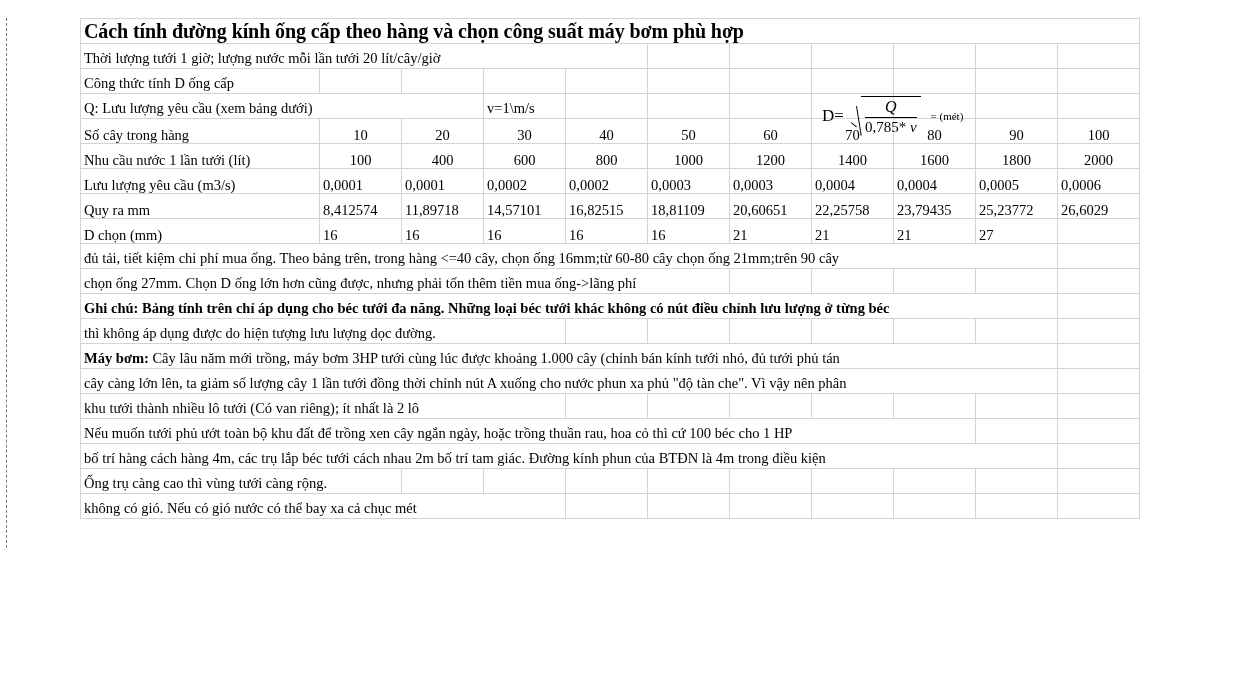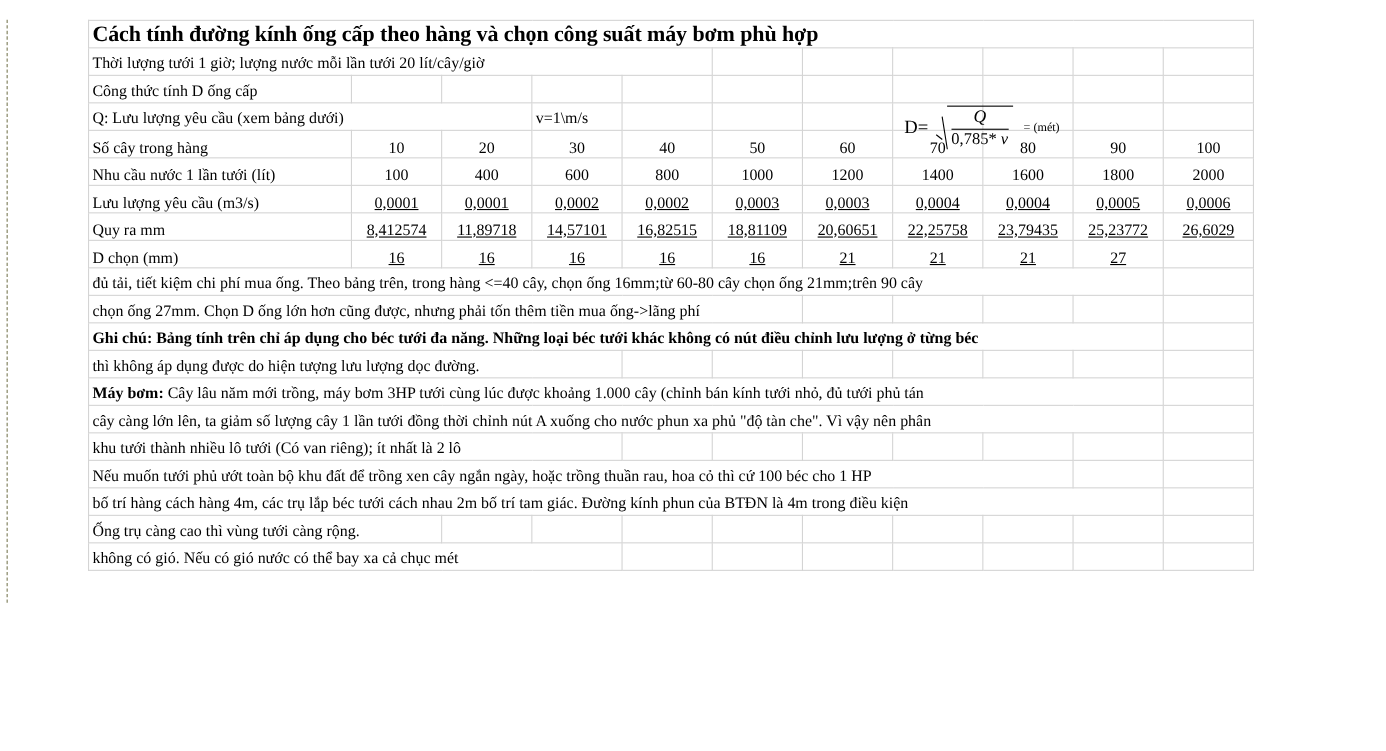--- a/index.html
+++ b/index.html
@@ -33,21 +33,21 @@
     vertical-align:bottom;
     white-space:nowrap;
     overflow:visible;
     line-height:1.05;
   }
   
   col.c0{width:239px;}
   col.cd{width:82px;}
   
   .t-left{text-align:left;}
-  .t-right{text-align:center;text-decoration:underline;}
+  .t-right{text-align:left;}
   .t-center{text-align:center;}
   .nowrapover{position:relative;}
   .overflow-text{
     position:absolute;left:3px;bottom:2px;
     white-space:nowrap;
     z-index:4;
   }
   
   .titlecell{
     height:30px;

